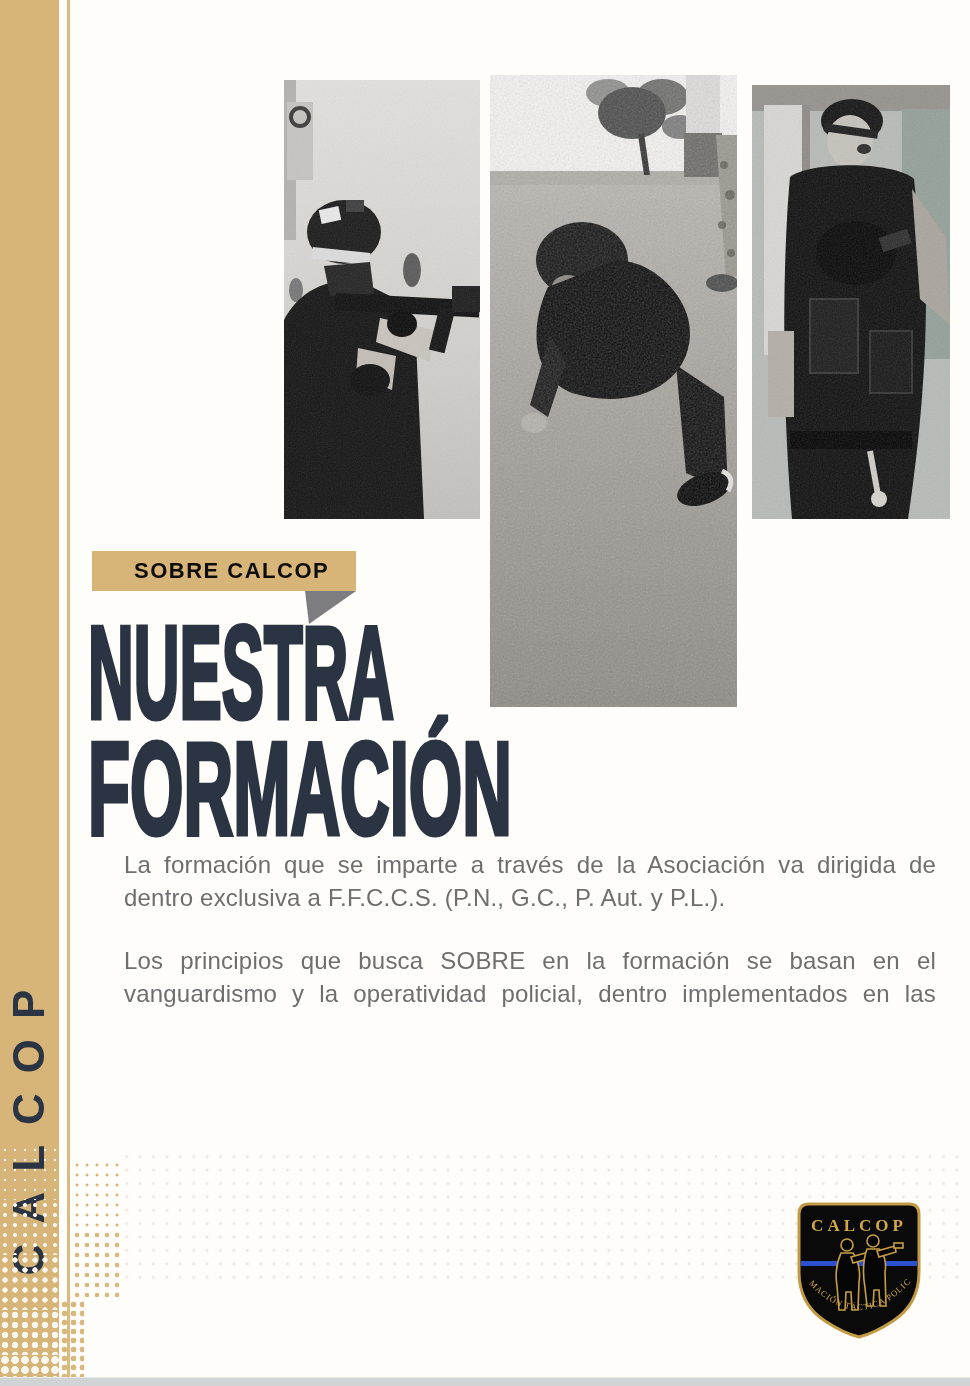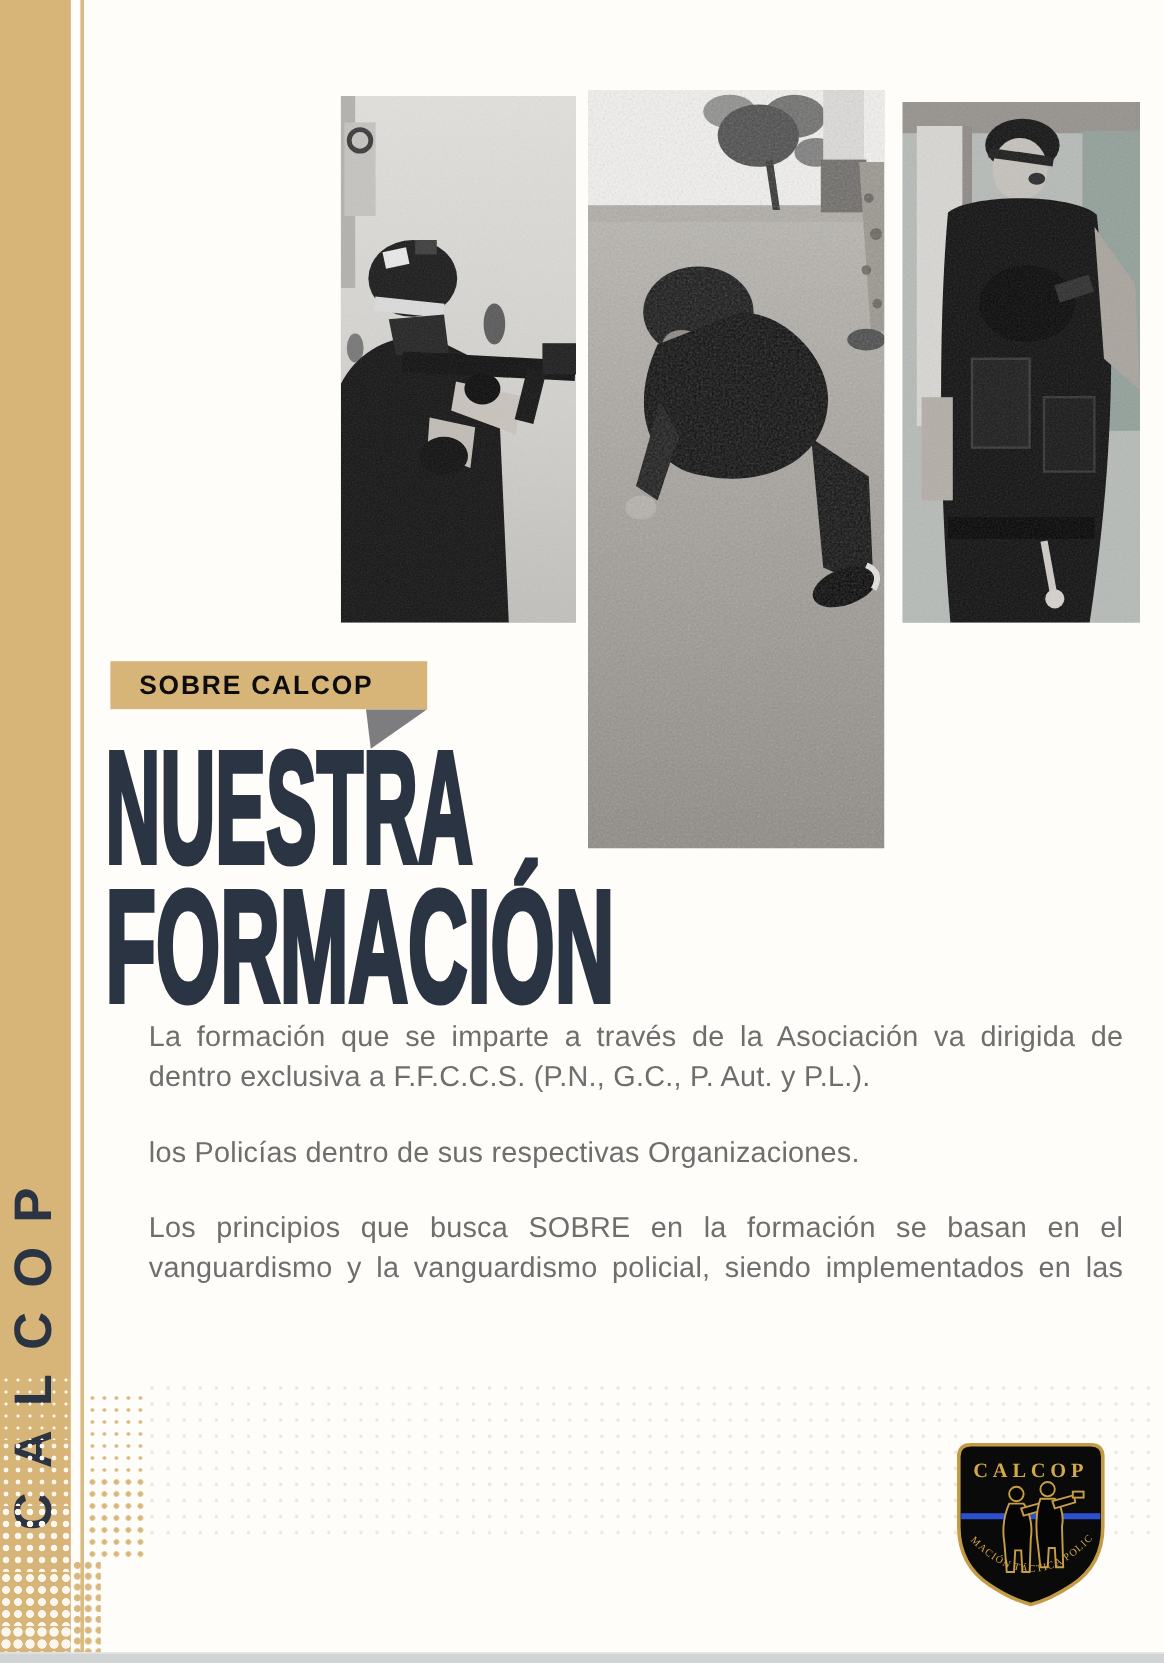--- a/index.html
+++ b/index.html
@@ -20,21 +20,21 @@
   
   .photo{position:absolute;overflow:hidden;background:#cfcfcf;}
   .photo svg{display:block;width:100%;height:100%;}
   .photo1{left:284px;top:80px;width:196px;height:439px;}
   .photo2{left:490px;top:75px;width:247px;height:632px;}
   .photo3{left:752px;top:85px;width:198px;height:434px;}
 
   
   .banner{position:absolute;left:92px;top:551px;width:264px;height:40px;background:#d7b478;
           display:flex;align-items:center;}
-  .banner span{padding-left:24px;font-size:22px;font-weight:600;letter-spacing:1.5px;color:#0d0d0d;}
+  .banner span{padding-left:42px;font-size:22px;font-weight:600;letter-spacing:1.5px;color:#0d0d0d;}
   .pointer{position:absolute;left:300px;top:591px;width:60px;height:36px;}
 
   
   .title-svg{position:absolute;overflow:visible;}
   .title-svg text{font-family:"Liberation Sans",sans-serif;font-weight:700;
                   fill:#2b3442;stroke:#2b3442;stroke-width:5;paint-order:stroke;}
 
   
   .body-copy{position:absolute;left:124px;top:848px;width:812px;color:#6e6e6e;
              font-size:24px;letter-spacing:.2px;}
@@ -199,25 +199,24 @@
   <svg class="title-svg" style="left:88px;top:734px;" width="450" height="108">
     <text x="0" y="100" font-size="132" textLength="424" lengthAdjust="spacingAndGlyphs">FORMACIÓN</text>
   </svg>
 
   <div class="body-copy">
     <p class="para">
       <span class="pline" style="display:block">La formación que se imparte a través de la Asociación va dirigida de</span>
       <span class="pline last" style="display:block">dentro exclusiva a F.F.C.C.S. (P.N., G.C., P. Aut. y P.L.).</span>
     </p>
     <p class="para">
-      <span class="pline last" style="display:block">los Policías dentro de sus respectivas Organizaciones.</span>
     </p>
     <p class="para">
       <span class="pline" style="display:block">Los principios que busca SOBRE en la formación se basan en el</span>
-      <span class="pline" style="display:block">vanguardismo y la vanguardismo policial, siendo implementados en las</span>
+      <span class="pline" style="display:block">vanguardismo y la operatividad policial, dentro implementados en las</span>
     </p>
   </div>
 
   <svg class="logo" viewBox="0 0 128 140" aria-hidden="false">
     <path d="M14,4 H114 Q124,4 124,14 V72 Q124,104 98,121 Q80,133 64,137 Q48,133 30,121 Q4,104 4,72 V14 Q4,4 14,4 Z" fill="#0a0a0a" stroke="#c39b45" stroke-width="3"></path>
     <text x="64" y="31" text-anchor="middle" font-family="'Liberation Serif',serif" font-weight="700" font-size="17" letter-spacing="4" fill="#d3a945">CALCOP</text>
     <rect x="6" y="61" width="116" height="5" fill="#2b50d0"></rect>
 
     <g stroke="#c79e44" stroke-width="1.6" fill="#050505">
       <circle cx="52" cy="45" r="6"></circle>

